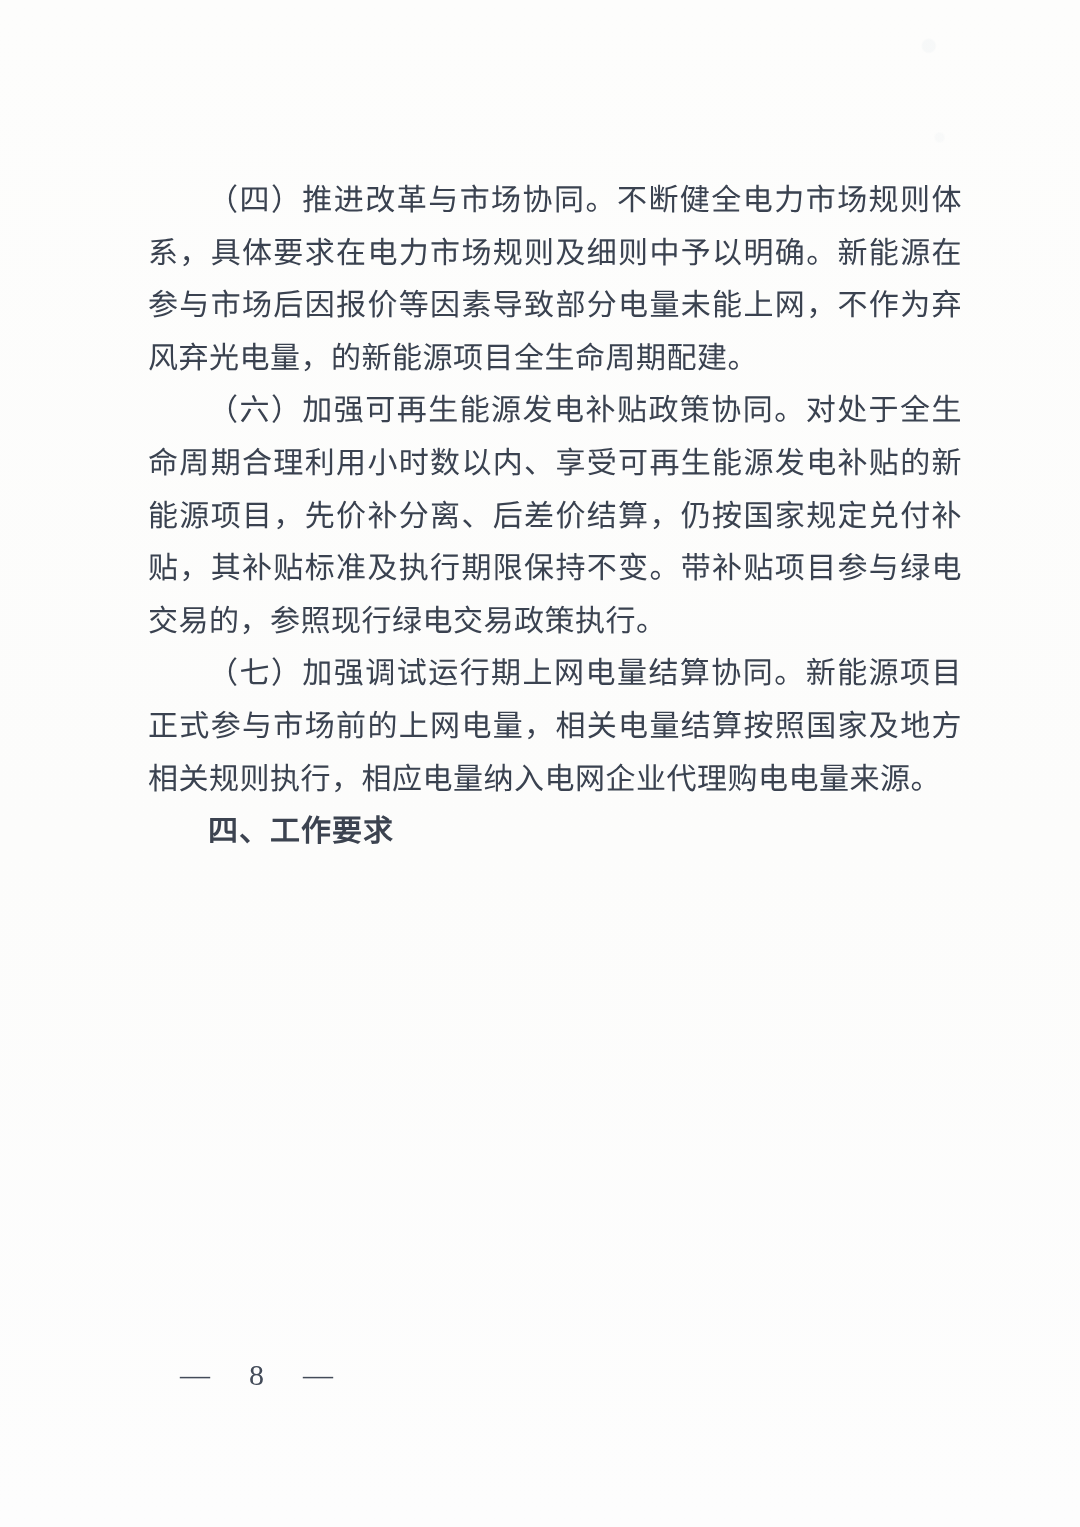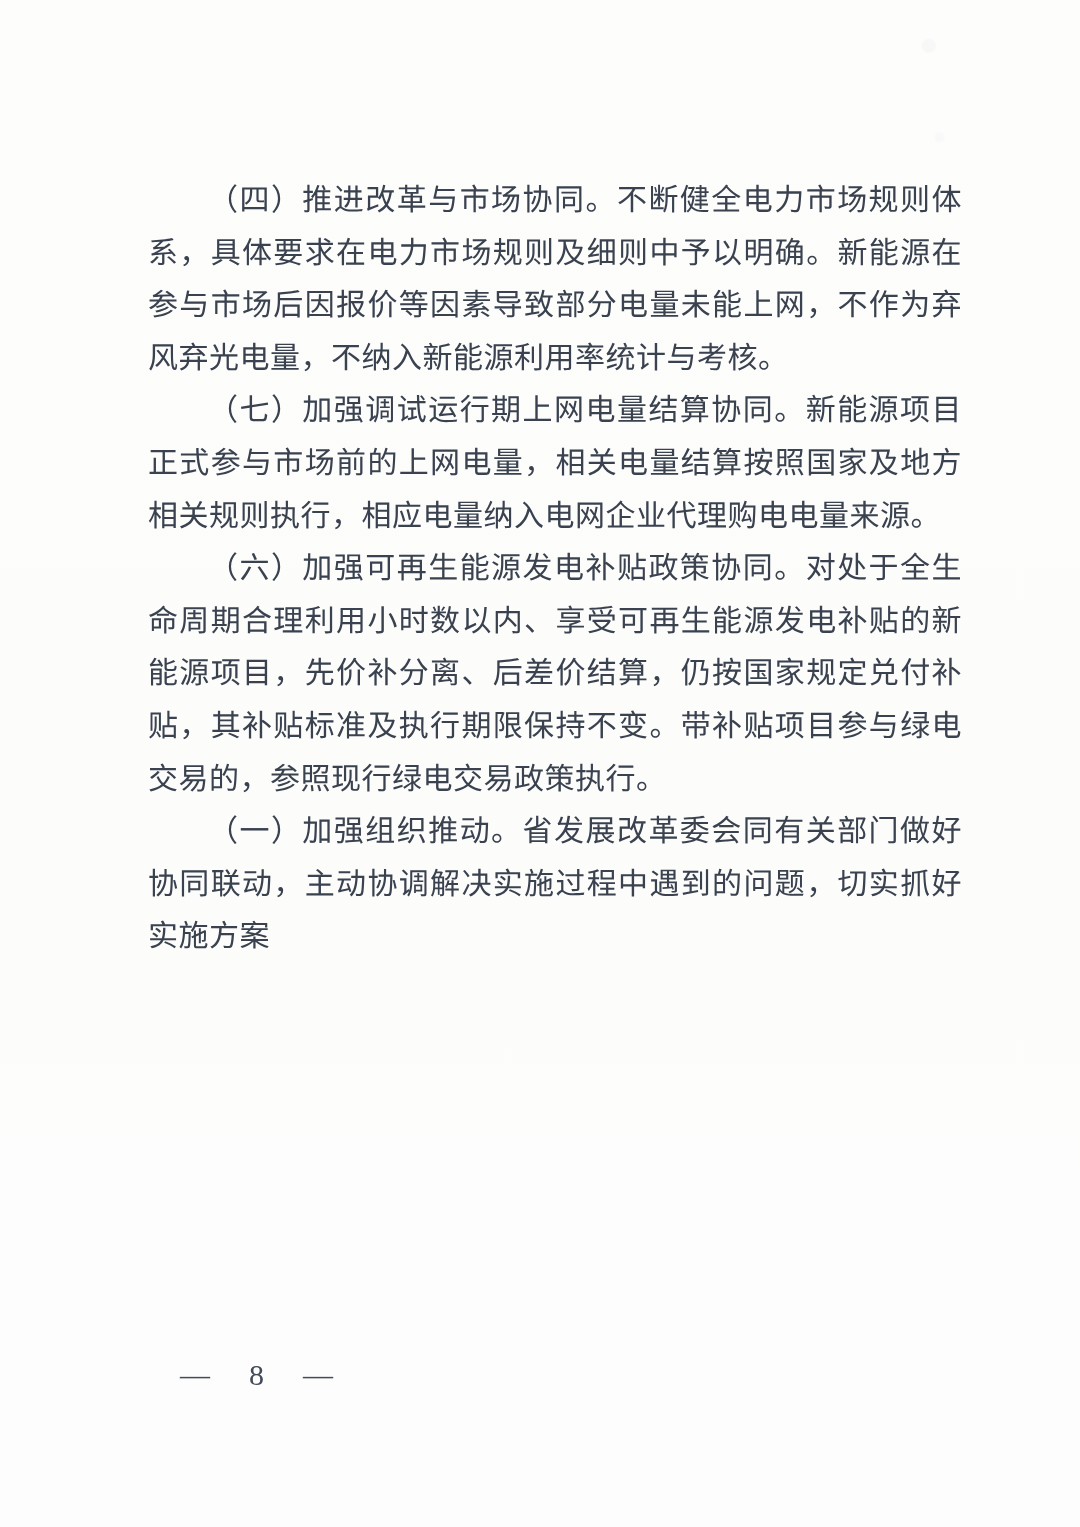--- a/index.html
+++ b/index.html
@@ -64,25 +64,25 @@
     white-space: pre;
   }
 </style>
 </head>
 <body>
 
 <div class="scan-layer"></div>
 
 <main class="doc-body">
 
-  <p class="para"><span class="lead">（四）推进改革与市场协同。</span><span>不断健全电力市场规则体系，具体要求在电力市场规则及细则中予以明确。新能源在参与市场后因报价等因素导致部分电量未能上网，不作为弃风弃光电量，不纳入新能源利用率统计与考核。</span></p>
+  <p class="para"><span class="lead">（四）推进改革与市场协同。</span><span>不断健全电力市场规则体系，具体要求在电力市场规则及细则中予以明确。新能源在参与市场后因报价等因素导致部分电量未能上网，不作为弃风弃光电量，的新能源项目全生命周期配建。</span></p>
 
+
+  <p class="para"><span class="lead">（六）加强可再生能源发电补贴政策协同。</span><span>对处于全生命周期合理利用小时数以内、享受可再生能源发电补贴的新能源项目，先价补分离、后差价结算，仍按国家规定兑付补贴，其补贴标准及执行期限保持不变。带补贴项目参与绿电交易的，参照现行绿电交易政策执行。</span></p>
 
   <p class="para"><span class="lead">（七）加强调试运行期上网电量结算协同。</span><span>新能源项目正式参与市场前的上网电量，相关电量结算按照国家及地方相关规则执行，相应电量纳入电网企业代理购电电量来源。</span></p>
 
-  <p class="para"><span class="lead">（六）加强可再生能源发电补贴政策协同。</span><span>对处于全生命周期合理利用小时数以内、享受可再生能源发电补贴的新能源项目，先价补分离、后差价结算，仍按国家规定兑付补贴，其补贴标准及执行期限保持不变。带补贴项目参与绿电交易的，参照现行绿电交易政策执行。</span></p>
+  <h2 class="section-heading">四、工作要求</h2>
 
-
-  <p class="para"><span class="lead">（一）加强组织推动。</span><span>省发展改革委会同有关部门做好协同联动，主动协调解决实施过程中遇到的问题，切实抓好实施方案</span></p>
 
 </main>
 
 <div class="page-footer">—  8  —</div>
 
 </body></html>

